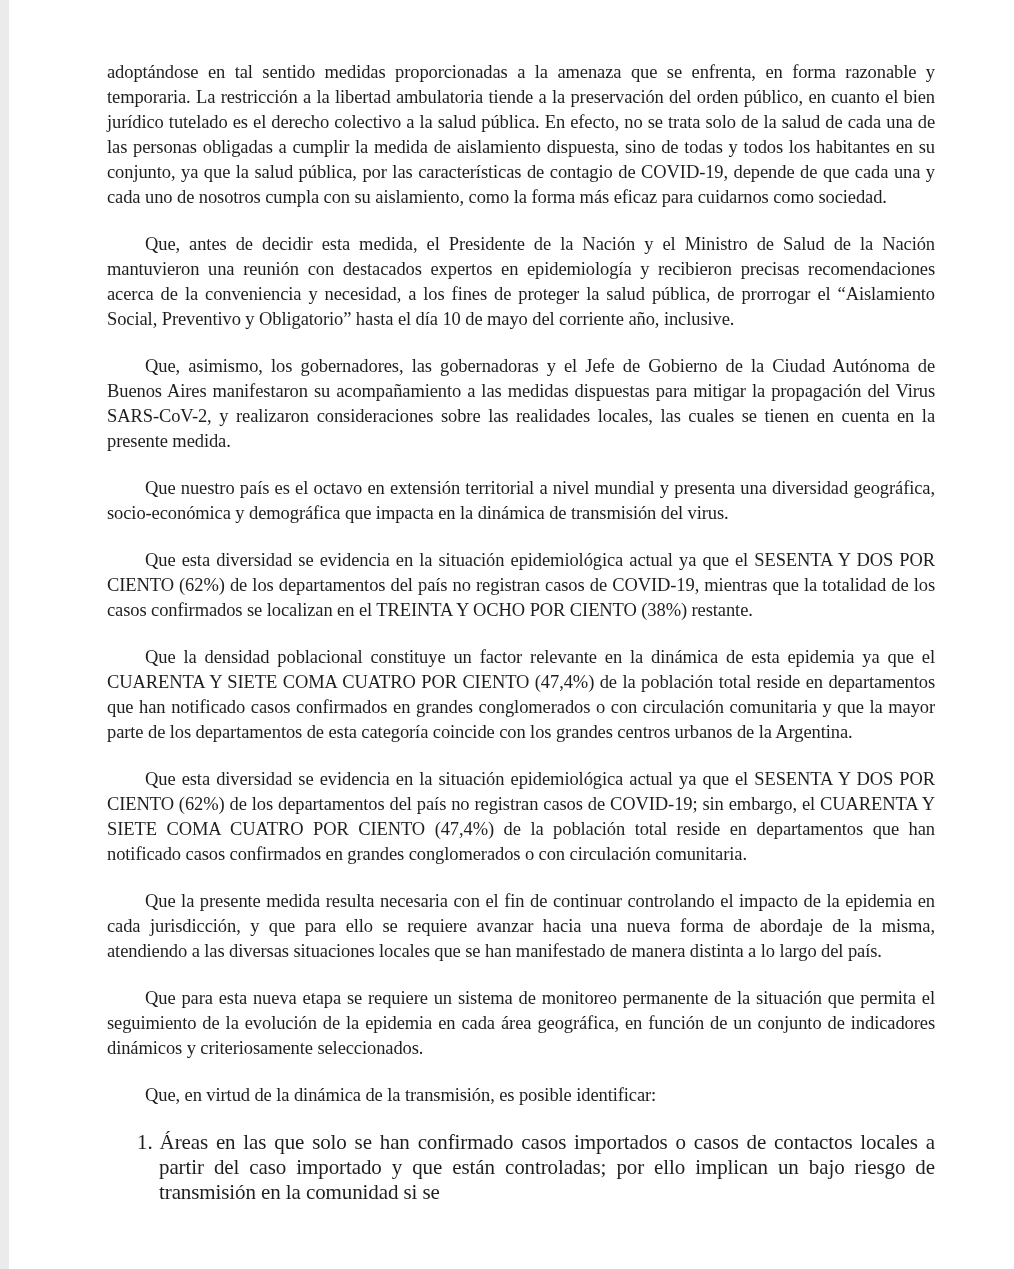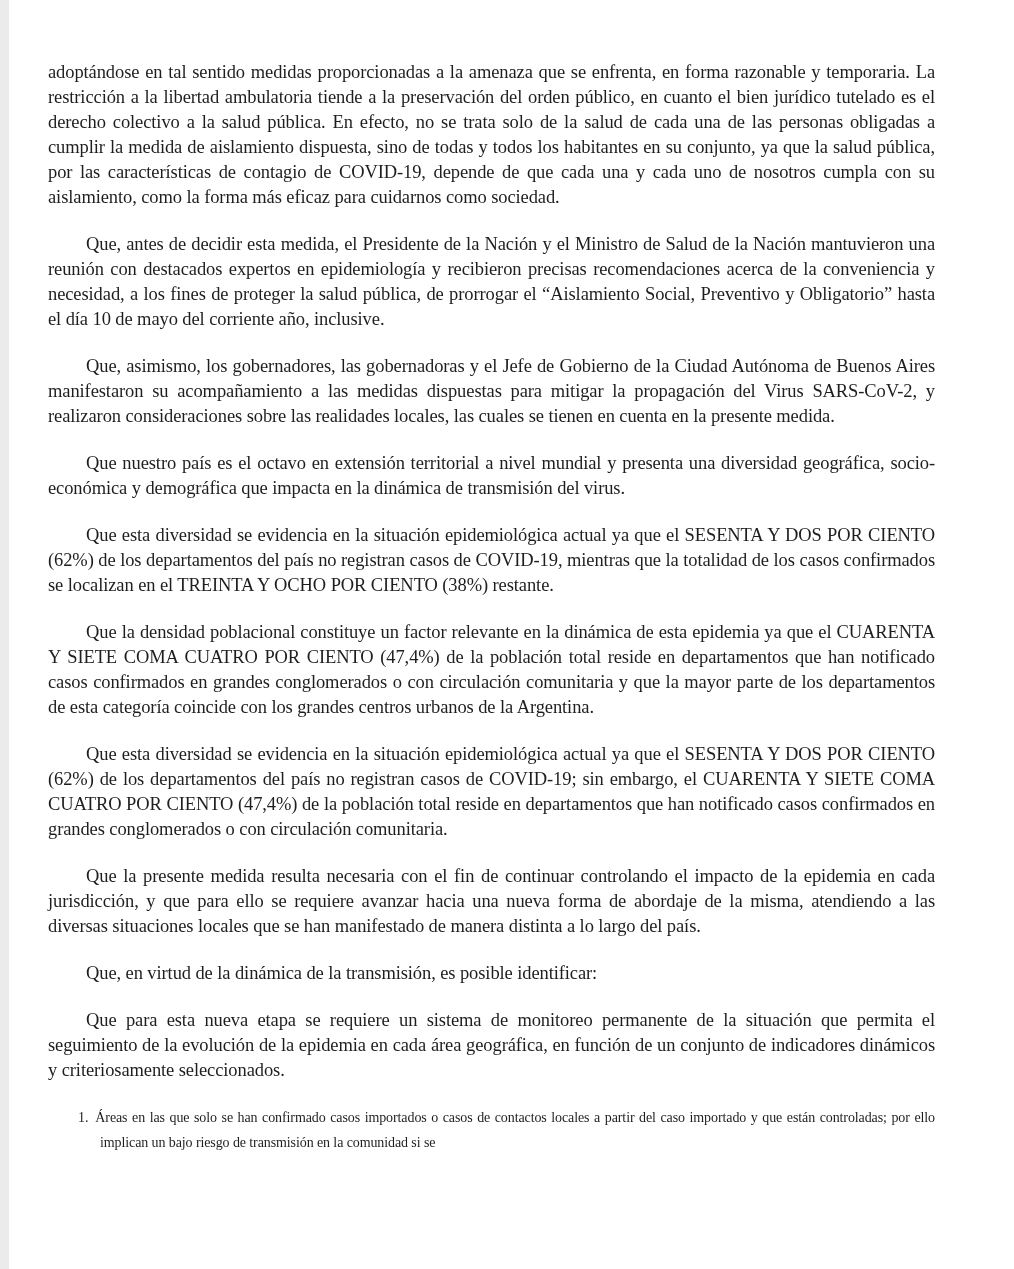--- a/index.html
+++ b/index.html
@@ -20,36 +20,36 @@
     left: 0;
     top: 0;
     width: 9px;
     height: 100%;
     background: #ebebeb;
   }
   .page {
     box-sizing: border-box;
     width: 974px;
     min-height: 1269px;
-    padding: 60px 39px 40px 48px;
+    padding: 60px 39px 40px 107px;
   }
   .para {
     margin: 0 0 22px 0;
     font-size: 18.5px;
     line-height: 25px;
     letter-spacing: -0.1px;
     text-align: justify;
     text-justify: inter-word;
   }
   .para.indented {
     text-indent: 38px;
   }
   .list-item {
     margin: 2px 0 0 52px;
-    font-size: 14px;
+    font-size: 21px;
     line-height: 25px;
     letter-spacing: -0.1px;
     text-align: justify;
     text-indent: -22px;
   }
   .list-item .marker {
     padding-right: 7px;
   }
 </style>
 </head>
@@ -59,18 +59,18 @@
 
 <div class="page">
   <p class="para">adoptándose en tal sentido medidas proporcionadas a la amenaza que se enfrenta, en forma razonable y temporaria. La restricción a la libertad ambulatoria tiende a la preservación del orden público, en cuanto el bien jurídico tutelado es el derecho colectivo a la salud pública. En efecto, no se trata solo de la salud de cada una de las personas obligadas a cumplir la medida de aislamiento dispuesta, sino de todas y todos los habitantes en su conjunto, ya que la salud pública, por las características de contagio de COVID-19, depende de que cada una y cada uno de nosotros cumpla con su aislamiento, como la forma más eficaz para cuidarnos como sociedad.</p>
   <p class="para indented">Que, antes de decidir esta medida, el Presidente de la Nación y el Ministro de Salud de la Nación mantuvieron una reunión con destacados expertos en epidemiología y recibieron precisas recomendaciones acerca de la conveniencia y necesidad, a los fines de proteger la salud pública, de prorrogar el “Aislamiento Social, Preventivo y Obligatorio” hasta el día 10 de mayo del corriente año, inclusive.</p>
   <p class="para indented">Que, asimismo, los gobernadores, las gobernadoras y el Jefe de Gobierno de la Ciudad Autónoma de Buenos Aires manifestaron su acompañamiento a las medidas dispuestas para mitigar la propagación del Virus SARS-CoV-2, y realizaron consideraciones sobre las realidades locales, las cuales se tienen en cuenta en la presente medida.</p>
   <p class="para indented">Que nuestro país es el octavo en extensión territorial a nivel mundial y presenta una diversidad geográfica, socio-económica y demográfica que impacta en la dinámica de transmisión del virus.</p>
   <p class="para indented">Que esta diversidad se evidencia en la situación epidemiológica actual ya que el SESENTA Y DOS POR CIENTO (62%) de los departamentos del país no registran casos de COVID-19, mientras que la totalidad de los casos confirmados se localizan en el TREINTA Y OCHO POR CIENTO (38%) restante.</p>
   <p class="para indented">Que la densidad poblacional constituye un factor relevante en la dinámica de esta epidemia ya que el CUARENTA Y SIETE COMA CUATRO POR CIENTO (47,4%) de la población total reside en departamentos que han notificado casos confirmados en grandes conglomerados o con circulación comunitaria y que la mayor parte de los departamentos de esta categoría coincide con los grandes centros urbanos de la Argentina.</p>
   <p class="para indented">Que esta diversidad se evidencia en la situación epidemiológica actual ya que el SESENTA Y DOS POR CIENTO (62%) de los departamentos del país no registran casos de COVID-19; sin embargo, el CUARENTA Y SIETE COMA CUATRO POR CIENTO (47,4%) de la población total reside en departamentos que han notificado casos confirmados en grandes conglomerados o con circulación comunitaria.</p>
   <p class="para indented">Que la presente medida resulta necesaria con el fin de continuar controlando el impacto de la epidemia en cada jurisdicción, y que para ello se requiere avanzar hacia una nueva forma de abordaje de la misma, atendiendo a las diversas situaciones locales que se han manifestado de manera distinta a lo largo del país.</p>
+  <p class="para indented">Que para esta nueva etapa se requiere un sistema de monitoreo permanente de la situación que permita el seguimiento de la evolución de la epidemia en cada área geográfica, en función de un conjunto de indicadores dinámicos y criteriosamente seleccionados.</p>
   <p class="para indented">Que, en virtud de la dinámica de la transmisión, es posible identificar:</p>
-  <p class="para indented">Que para esta nueva etapa se requiere un sistema de monitoreo permanente de la situación que permita el seguimiento de la evolución de la epidemia en cada área geográfica, en función de un conjunto de indicadores dinámicos y criteriosamente seleccionados.</p>
   <div class="list-item">
     <span class="marker">1.</span><span>Áreas en las que solo se han confirmado casos importados o casos de contactos locales a partir del caso importado y que están controladas; por ello implican un bajo riesgo de transmisión en la comunidad si se</span>
   </div>
 </div>
 
 </body></html>

